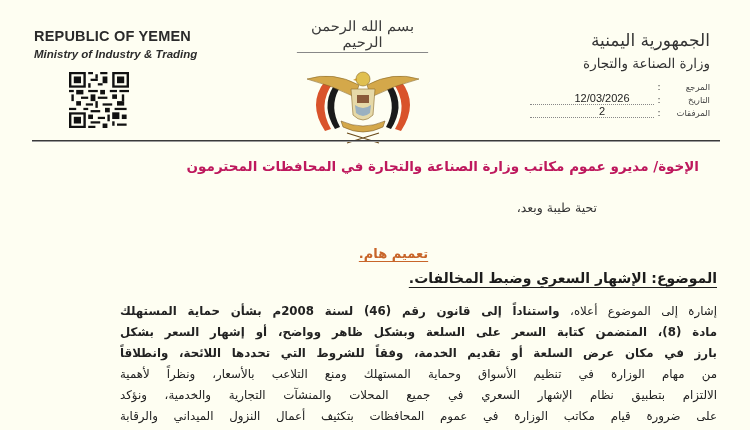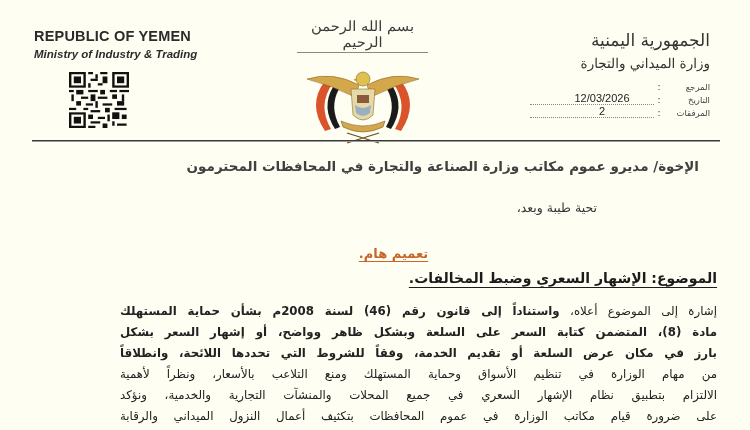--- a/index.html
+++ b/index.html
@@ -56,21 +56,21 @@
       padding-left: 20px;
     }
     .rule {
       position: absolute; left: 32px; right: 30px; top: 140px; height: 2px; background: #3a3a3a;
       border-bottom: 1px solid #999;
     }
     .body {
       position: absolute; left: 70px; right: 33px; top: 158px; direction: rtl; text-align: right;
     }
     .addressee {
-      font-family: "DejaVu Sans", sans-serif; font-weight: bold; font-size: 13.5px; color: #404040;
+      font-family: "DejaVu Sans", sans-serif; font-weight: bold; font-size: 13.5px; color: #be185d;
       padding-right: 18px;
     }
     .greeting {
       font-family: "DejaVu Serif", serif; font-size: 12.5px; color: #333; margin-top: 26px;
       padding-right: 120px;
     }
     .circular {
       text-align: center; margin-top: 28px;
     }
     .circular span {
@@ -173,21 +173,21 @@
     <circle cx="60" cy="20" r="7" fill="#e0c050" stroke="#8a6a2a" stroke-width="0.6"></circle>
     <path d="M54 19 L50 21 L54 22 Z" fill="#c89a30"></path>
 
     <path d="M38 62 Q60 72 82 62 L80 68 Q60 78 40 68 Z" fill="#d4a84a" stroke="#6a4a1a" stroke-width="0.5"></path>
     <path d="M44 74 L76 84 M76 74 L44 84" stroke="#6a4a1a" stroke-width="1.2"></path>
   </svg>
 </div>
 
 <div class="header-right">
   <div class="ar1">الجمهورية اليمنية</div>
-  <div class="ar2">وزارة الميداني والتجارة</div>
+  <div class="ar2">وزارة الصناعة والتجارة</div>
   <div class="meta-row" style="margin-top:6px;">
     <span class="lbl">المرجع</span>
     <span class="colon">:</span>
   </div>
   <div class="meta-row">
     <span class="lbl">التاريخ</span>
     <span class="colon">:</span>
     <span class="val">12/03/2026</span>
   </div>
   <div class="meta-row">

